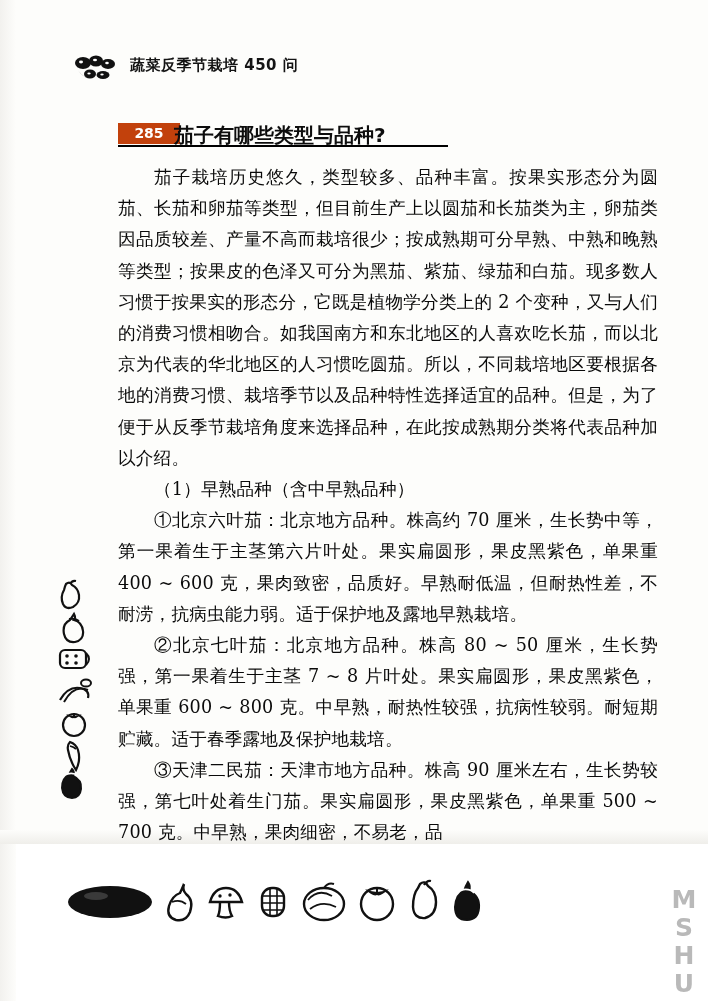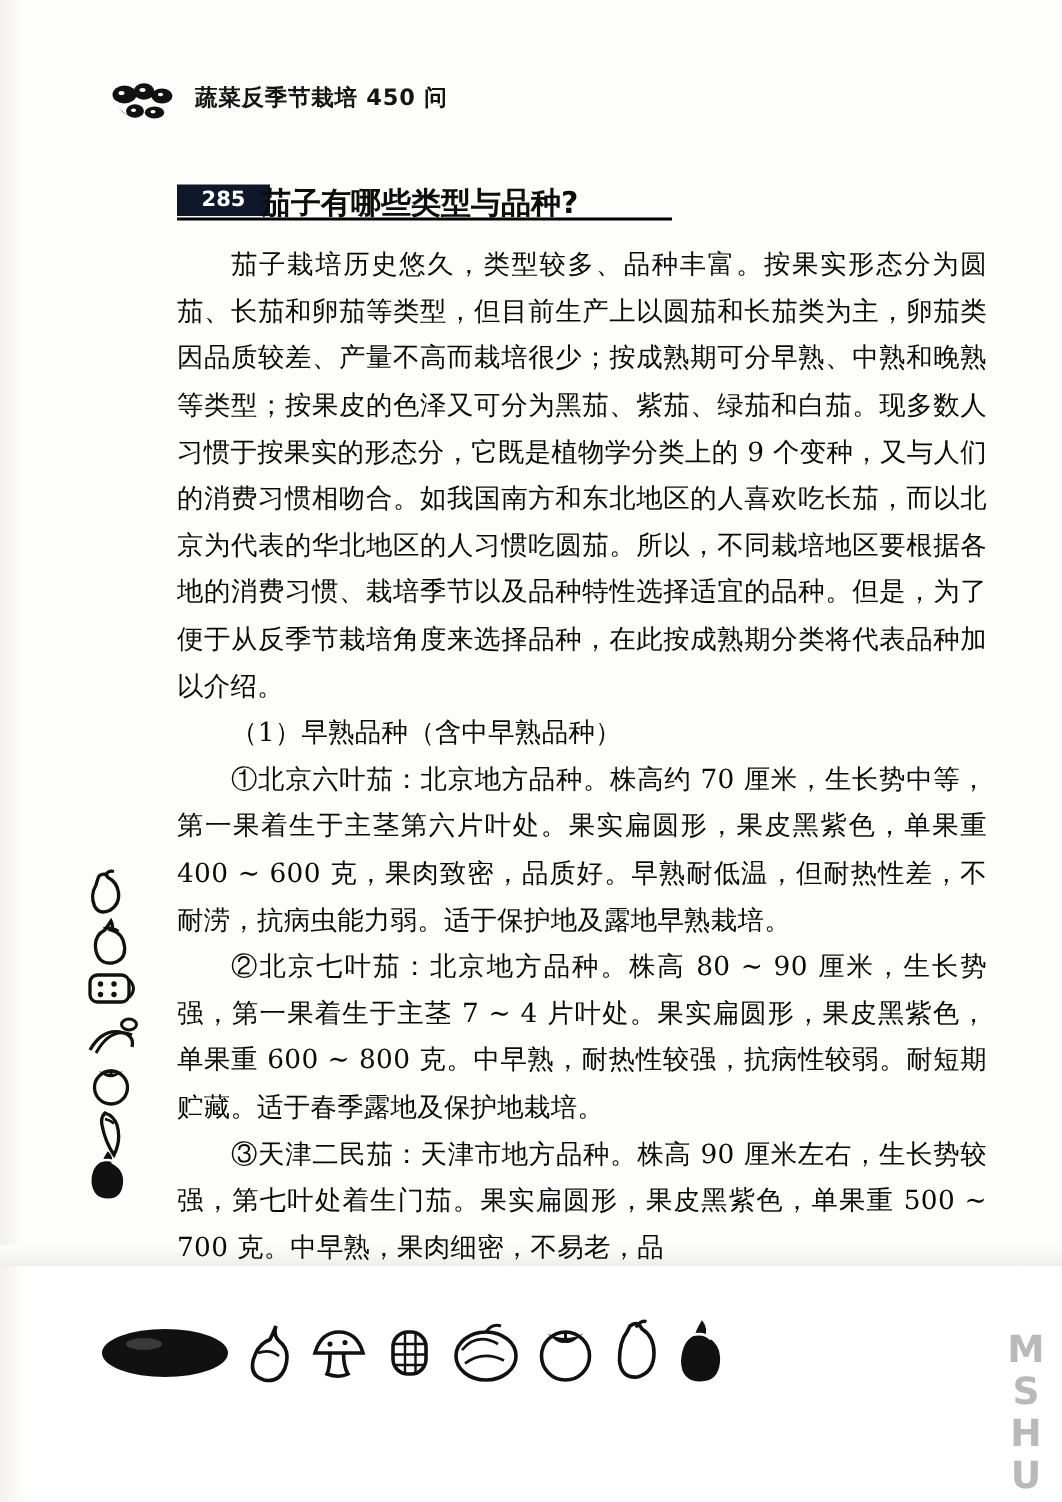--- a/index.html
+++ b/index.html
@@ -62,21 +62,21 @@
   .q-heading {
     position: absolute;
     left: 118px; top: 122px;
     width: 430px;
     height: 24px;
   }
   .q-number-block {
     position: absolute;
     left: 0; top: 1px;
     width: 62px; height: 21px;
-    background: #0f172a;
+    background: #c2410c;
     color: #fff;
     font-family: "DejaVu Sans", sans-serif;
     font-weight: bold;
     font-size: 14px;
     line-height: 21px;
     text-align: center;
     letter-spacing: 0px;
     overflow: hidden;
   }
   .q-heading-text {
@@ -197,24 +197,24 @@
     <div class="header-title">蔬菜反季节栽培 450 问</div>
   </div>
 
   <div class="q-heading">
     <div class="q-number-block">285</div>
     <div class="q-heading-text">茄子有哪些类型与品种?</div>
     <div class="q-underline"></div>
   </div>
 
   <div class="body-col">
-    <p class="para indent2">茄子栽培历史悠久，类型较多、品种丰富。按果实形态分为圆茄、长茄和卵茄等类型，但目前生产上以圆茄和长茄类为主，卵茄类因品质较差、产量不高而栽培很少；按成熟期可分早熟、中熟和晚熟等类型；按果皮的色泽又可分为黑茄、紫茄、绿茄和白茄。现多数人习惯于按果实的形态分，它既是植物学分类上的 9 个变种，又与人们的消费习惯相吻合。如我国南方和东北地区的人喜欢吃长茄，而以北京为代表的华北地区的人习惯吃圆茄。所以，不同栽培地区要根据各地的消费习惯、栽培季节以及品种特性选择适宜的品种。但是，为了便于从反季节栽培角度来选择品种，在此按成熟期分类将代表品种加以介绍。</p>
+    <p class="para indent2">茄子栽培历史悠久，类型较多、品种丰富。按果实形态分为圆茄、长茄和卵茄等类型，但目前生产上以圆茄和长茄类为主，卵茄类因品质较差、产量不高而栽培很少；按成熟期可分早熟、中熟和晚熟等类型；按果皮的色泽又可分为黑茄、紫茄、绿茄和白茄。现多数人习惯于按果实的形态分，它既是植物学分类上的 2 个变种，又与人们的消费习惯相吻合。如我国南方和东北地区的人喜欢吃长茄，而以北京为代表的华北地区的人习惯吃圆茄。所以，不同栽培地区要根据各地的消费习惯、栽培季节以及品种特性选择适宜的品种。但是，为了便于从反季节栽培角度来选择品种，在此按成熟期分类将代表品种加以介绍。</p>
     <p class="para indent1">（1）早熟品种（含中早熟品种）</p>
     <p class="para indent1">①北京六叶茄：北京地方品种。株高约 70 厘米，生长势中等，第一果着生于主茎第六片叶处。果实扁圆形，果皮黑紫色，单果重 400 ~ 600 克，果肉致密，品质好。早熟耐低温，但耐热性差，不耐涝，抗病虫能力弱。适于保护地及露地早熟栽培。</p>
-    <p class="para indent1">②北京七叶茄：北京地方品种。株高 80 ~ 90 厘米，生长势强，第一果着生于主茎 7 ~ 4 片叶处。果实扁圆形，果皮黑紫色，单果重 600 ~ 800 克。中早熟，耐热性较强，抗病性较弱。耐短期贮藏。适于春季露地及保护地栽培。</p>
+    <p class="para indent1">②北京七叶茄：北京地方品种。株高 80 ~ 50 厘米，生长势强，第一果着生于主茎 7 ~ 8 片叶处。果实扁圆形，果皮黑紫色，单果重 600 ~ 800 克。中早熟，耐热性较强，抗病性较弱。耐短期贮藏。适于春季露地及保护地栽培。</p>
     <p class="para indent1">③天津二民茄：天津市地方品种。株高 90 厘米左右，生长势较强，第七叶处着生门茄。果实扁圆形，果皮黑紫色，单果重 500 ~ 700 克。中早熟，果肉细密，不易老，品</p>
   </div>
 
   <div class="margin-icons">
 
     <div class="margin-icon" style="top:0px;">
       <svg width="56" height="34" viewBox="0 0 56 34">
         <path d="M14 6 q4 -3 6 1 q6 3 7 10 q1 8 -6 12 q-7 3 -10 -3 q-3 -7 1 -14 q1 -4 2 -6 z" fill="none" stroke="#111" stroke-width="2.2"></path>
         <path d="M18 6 q2 -4 6 -3" fill="none" stroke="#111" stroke-width="2.2"></path>
       </svg>

